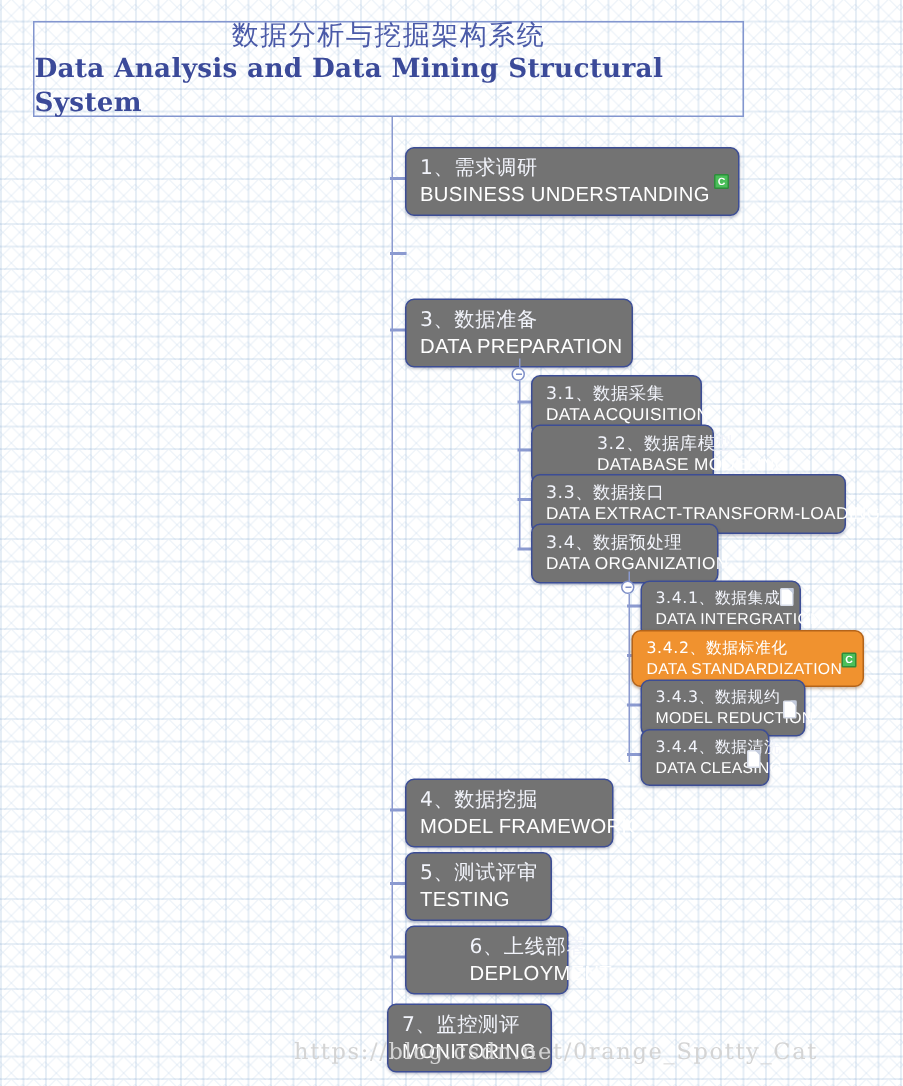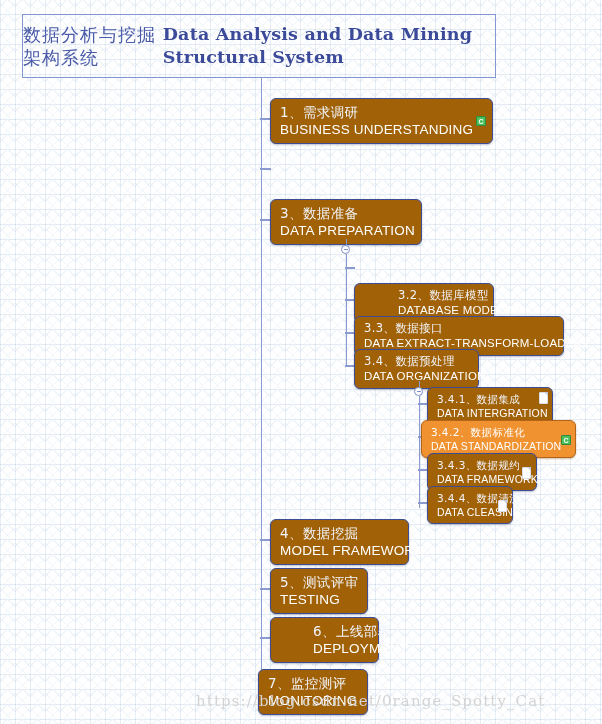--- a/index.html
+++ b/index.html
@@ -21,21 +21,21 @@
   }
 
   #canvas { position:absolute; inset:0; }
 
   
   .title-box{
     position:absolute;
     left:22px; top:14px; width:474px; height:64px;
     border:1.5px solid #8396cf;
     background:transparent;
-    display:flex; flex-direction:row;
+    display:flex; flex-direction:column;
     align-items:center; justify-content:center;
   }
   .title-cn{
     color:#4a5aa8; font-size:18px; line-height:23px;
     font-family:"DejaVu Sans","Liberation Sans",sans-serif;
     letter-spacing:1px;
   }
   .title-en{
     color:#3b4a99; font-size:17.5px; line-height:23px;
     font-family:"DejaVu Serif","Liberation Serif",serif;
@@ -52,21 +52,21 @@
     border:1.2px solid #7f90c8; background:#ffffff;
   }
   .handle::after{
     content:""; position:absolute; left:1.5px; top:3px;
     width:4px; height:1px; background:#7f90c8;
   }
 
   
   .node{
     position:absolute;
-    background:#a16207;
+    background:#737373;
     border:1px solid #3c4d95;
     border-radius:6px;
     color:#ffffff;
     padding:4px 9px 4px 9px;
     box-shadow:0 1px 2px rgba(40,50,90,.30);
     white-space:nowrap;
   }
   .node .cn{
     display:block;
     font-family:"DejaVu Sans","Liberation Sans",sans-serif;
@@ -166,22 +166,26 @@
 
   <div class="trunk vline" style="left:345.5px; top:239px; height:7px;"></div>
   <div class="handle" style="left:341px; top:245px;"></div>
   <div class="trunk vline" style="left:345.5px; top:254px; height:112px;"></div>
 
   <div class="trunk hline" style="left:345px; top:267px; width:10px;"></div>
   <div class="trunk hline" style="left:345px; top:299px; width:10px;"></div>
   <div class="trunk hline" style="left:345px; top:332px; width:10px;"></div>
   <div class="trunk hline" style="left:345px; top:365px; width:10px;"></div>
 
-
-  <div class="node l2" style="left:354px; top:283px; width:140px;padding-left:43px;">
+  <div class="node l2" style="left:354px; top:250px; width:114px;">
+    <span class="cn">3.1、数据采集</span>
+    <span class="en">DATA ACQUISITION</span>
+  </div>
+
+  <div class="node l2" style="left:354px; top:283px; width:122px;padding-left:43px;">
     <span class="cn">3.2、数据库模型</span>
     <span class="en">DATABASE MODELING</span>
   </div>
 
   <div class="node l2" style="left:354px; top:316px; width:210px;">
     <span class="cn">3.3、数据接口</span>
     <span class="en">DATA EXTRACT-TRANSFORM-LOADING</span>
   </div>
 
   <div class="node l2" style="left:354px; top:349px; width:125px;">
@@ -191,35 +195,35 @@
 
   <div class="trunk vline" style="left:418.5px; top:381px; height:7px;"></div>
   <div class="handle" style="left:414px; top:387px;"></div>
   <div class="trunk vline" style="left:418.5px; top:396px; height:112px;"></div>
 
   <div class="trunk hline" style="left:418px; top:403px; width:10px;"></div>
   <div class="trunk hline" style="left:418px; top:436px; width:10px;"></div>
   <div class="trunk hline" style="left:418px; top:469px; width:10px;"></div>
   <div class="trunk hline" style="left:418px; top:502px; width:10px;"></div>
 
-  <div class="node l3" style="left:427px; top:387px; width:126px;">
+  <div class="node l3" style="left:427px; top:387px; width:107px;">
     <span class="cn">3.4.1、数据集成</span>
     <span class="en">DATA INTERGRATION</span>
     <span class="badge doc" style="right:4px; top:4px;"></span>
   </div>
 
   <div class="node l3 highlight" style="left:421px; top:420px; width:155px;">
     <span class="cn">3.4.2、数据标准化</span>
     <span class="en">DATA STANDARDIZATION</span>
     <span class="badge green" style="right:4px; top:14px;">C</span>
   </div>
 
   <div class="node l3" style="left:427px; top:453px; width:110px;">
     <span class="cn">3.4.3、数据规约</span>
-    <span class="en">DATA FRAMEWORK</span>
+    <span class="en">MODEL REDUCTION</span>
     <span class="badge doc" style="right:5px; top:13px;"></span>
   </div>
 
   <div class="node l3" style="left:427px; top:486px; width:86px;">
     <span class="cn">3.4.4、数据清洗</span>
     <span class="en">DATA CLEASING</span>
     <span class="badge doc" style="right:5px; top:13px;"></span>
   </div>
 
   <div class="node l1" style="left:270px; top:519px; width:139px;">

